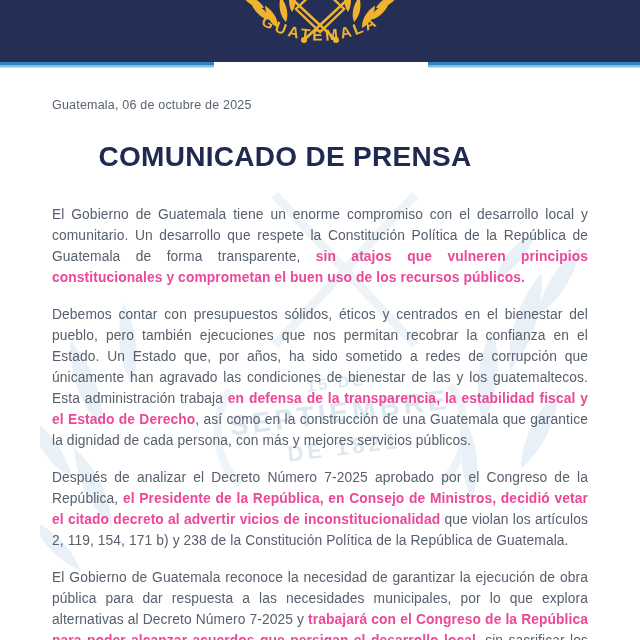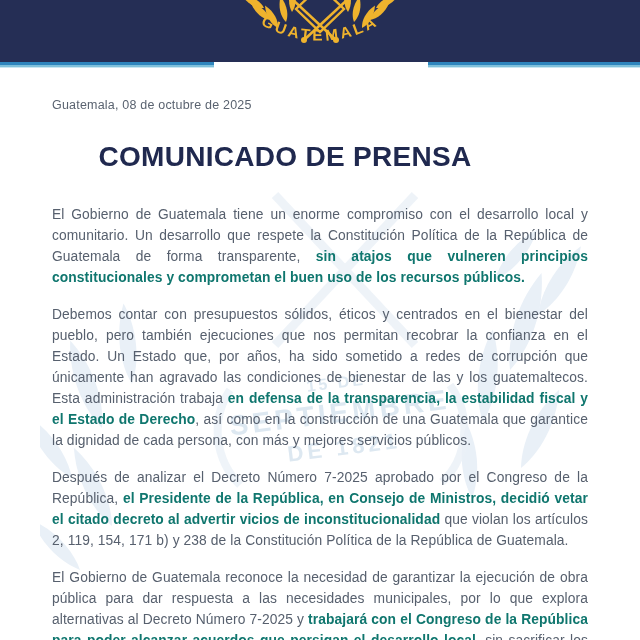--- a/index.html
+++ b/index.html
@@ -23,21 +23,21 @@
   .watermark{position:absolute;left:40px;top:160px;width:560px;height:520px;pointer-events:none;}
   .wm-text{font-family:"Liberation Sans",sans-serif;font-weight:bold;fill:#dde8f1;}
 
   
   .date{position:absolute;left:52px;top:98px;font-size:12.5px;color:#5a6370;letter-spacing:.2px;}
   .title{position:absolute;left:0;top:141px;width:570px;margin:0;text-align:center;
          font-size:28px;font-weight:bold;color:#20294f;letter-spacing:.3px;}
   .content{position:absolute;left:52px;top:204px;width:536px;}
   .para{margin:0 0 16px 0;font-size:13.8px;line-height:21px;color:#57606e;
         text-align:justify;letter-spacing:.1px;}
-  .para .b{font-weight:bold;color:#0f766e;}
+  .para .b{font-weight:bold;color:#ec4899;}
 </style>
 </head>
 <body>
 
 <div class="page">
 
   <svg class="watermark" viewBox="0 0 560 520" aria-hidden="true">
     <defs>
       <path id="wleaf" d="M0 0 C 7 -15 9 -38 0 -60 C -9 -38 -7 -15 0 0 Z"></path>
     </defs>
@@ -111,21 +111,21 @@
       </text>
     </svg>
   </div>
 
   <div class="stripes">
     <div class="stripe-seg stripe-blue seg-l"></div>
     <div class="stripe-seg stripe-white seg-c"></div>
     <div class="stripe-seg stripe-blue seg-r"></div>
   </div>
 
-  <div class="date">Guatemala, 08 de octubre de 2025</div>
+  <div class="date">Guatemala, 06 de octubre de 2025</div>
   <h1 class="title">COMUNICADO DE PRENSA</h1>
 
   <div class="content">
       <p class="para"><span>El Gobierno de Guatemala tiene un enorme compromiso con el desarrollo local y comunitario. Un desarrollo que respete la Constitución Política de la República de Guatemala de forma transparente, </span><span class="b">sin atajos que vulneren principios constitucionales y comprometan el buen uso de los recursos públicos.</span></p>
       <p class="para"><span>Debemos contar con presupuestos sólidos, éticos y centrados en el bienestar del pueblo, pero también ejecuciones que nos permitan recobrar la confianza en el Estado. Un Estado que, por años, ha sido sometido a redes de corrupción que únicamente han agravado las condiciones de bienestar de las y los guatemaltecos. Esta administración trabaja </span><span class="b">en defensa de la transparencia, la estabilidad fiscal y el Estado de Derecho</span><span>, así como en la construcción de una Guatemala que garantice la dignidad de cada persona, con más y mejores servicios públicos.</span></p>
       <p class="para"><span>Después de analizar el Decreto Número 7-2025 aprobado por el Congreso de la República, </span><span class="b">el Presidente de la República, en Consejo de Ministros, decidió vetar el citado decreto al advertir vicios de inconstitucionalidad</span><span> que violan los artículos 2, 119, 154, 171 b) y 238 de la Constitución Política de la República de Guatemala.</span></p>
       <p class="para"><span>El Gobierno de Guatemala reconoce la necesidad de garantizar la ejecución de obra pública para dar respuesta a las necesidades municipales, por lo que explora alternativas al Decreto Número 7-2025 y </span><span class="b">trabajará con el Congreso de la República para poder alcanzar acuerdos que persigan el desarrollo local</span><span>, sin sacrificar los esfuerzos por la transparencia y calidad</span></p>
     </div>
 
 </div>

